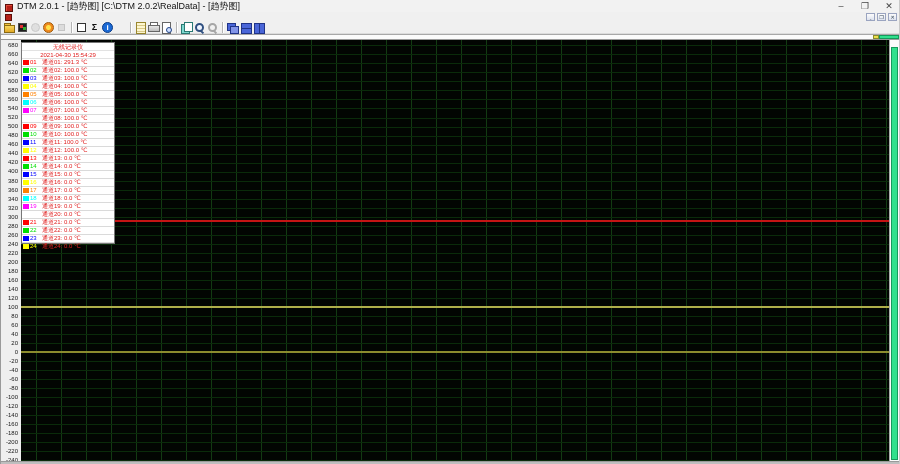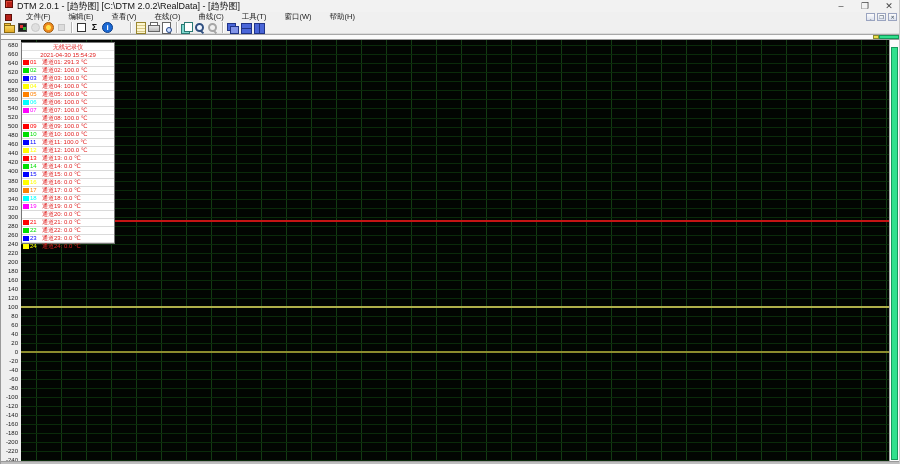--- a/index.html
+++ b/index.html
@@ -1,21 +1,21 @@
 <!DOCTYPE html>
 <html><head>
 <meta charset="utf-8">
 <style>
   html,body{margin:0;padding:0;background:#888;}
   *{box-sizing:border-box;font-family:"Liberation Sans","DejaVu Sans",sans-serif;}
   .window{position:relative;width:900px;height:464px;background:#F0F0F0;overflow:hidden;
           border-left:1px solid #9a9a9a;border-right:1px solid #c9c9c9;}
 
   
-  .titlebar{position:absolute;left:0;top:0;width:900px;height:12px;background:#F2F2F2;display:flex;align-items:flex-start;}
+  .titlebar{position:absolute;left:0;top:0;width:900px;height:12px;background:#F2F2F2;display:flex;align-items:flex-end;}
   .app-icon{width:8px;height:8px;margin:0 4px 0 4px;background:#b52018;border:1px solid #5c0e08;box-shadow:inset 1px 1px 0 #e04838;}
   .title-text{font-size:9px;line-height:12px;color:#111;white-space:nowrap;}
   .win-controls{margin-left:auto;display:flex;height:12px;}
   .win-btn{width:24px;text-align:center;font-size:9px;line-height:12px;color:#444;cursor:default;}
 
   
   .menubar{position:absolute;left:0;top:12px;width:900px;height:10px;background:#F0F0F0;display:flex;align-items:center;}
   .mdi-icon{width:7px;height:7px;margin:0 5px 0 4px;background:#b52018;border:1px solid #5c0e08;}
   .menu-item{font-size:7.5px;line-height:10px;color:#1a1a1a;padding:0 9px;white-space:nowrap;}
   .mdi-controls{margin-left:auto;display:flex;gap:2px;margin-right:4px;}
@@ -100,30 +100,20 @@
     <span class="title-text">DTM 2.0.1 - [趋势图] [C:\DTM 2.0.2\RealData] - [趋势图]</span>
     <div class="win-controls">
         <div class="win-btn">–</div>
         <div class="win-btn">❐</div>
         <div class="win-btn">✕</div>
       </div>
   </div>
 
   <div class="menubar">
     <div class="mdi-icon"></div>
-    <div style="display:flex" id="menu-items">
-        <div class="menu-item">文件(F)</div>
-        <div class="menu-item">编辑(E)</div>
-        <div class="menu-item">查看(V)</div>
-        <div class="menu-item">在线(O)</div>
-        <div class="menu-item">曲线(C)</div>
-        <div class="menu-item">工具(T)</div>
-        <div class="menu-item">窗口(W)</div>
-        <div class="menu-item">帮助(H)</div>
-      </div>
     <div class="mdi-controls" id="mdi-controls">
         <div class="mdi-btn">ˍ</div>
         <div class="mdi-btn">❐</div>
         <div class="mdi-btn">✕</div>
       </div>
   </div>
 
   <div class="toolbar" id="toolbar">
       <div class="tb tb-open"></div>
       <div class="tb tb-data-grid"></div>

